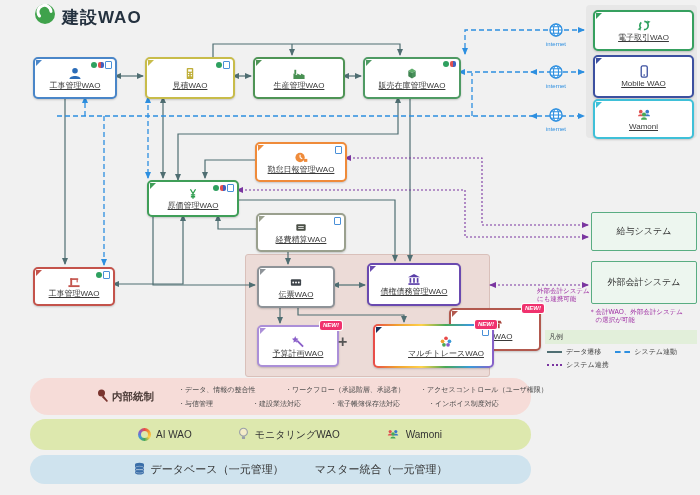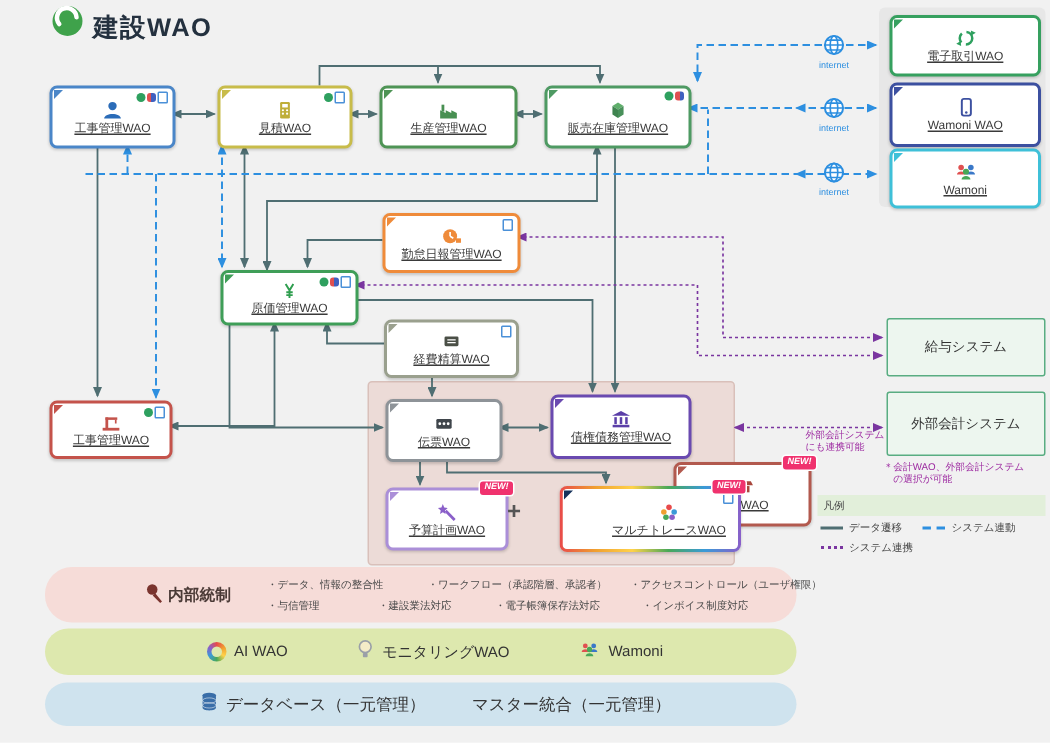--- a/index.html
+++ b/index.html
@@ -208,21 +208,21 @@
   </div>
 
   <div class="mod" style="left:593px;top:55px;width:97px;height:39px;--bc:#3c50a0">
     <i class="fold"></i>
     <span class="micon">
         <svg width="20" height="13" viewBox="0 0 20 14">
           <rect x="7" y="1" width="6.5" height="12" rx="1.5" fill="none" stroke="#3c50a0" stroke-width="1.4"></rect>
           <circle cx="10.2" cy="10.8" r=".9" fill="#3c50a0"></circle>
         </svg>
       </span>
-    <span class="mlabel">Wamoni WAO</span>
+    <span class="mlabel">Mobile WAO</span>
   </div>
 
   <div class="mod" style="left:593px;top:99px;width:97px;height:36px;--bc:#3fc0d8">
     <i class="fold"></i>
     <span class="micon">
         <svg width="20" height="13" viewBox="0 0 20 14">
           <circle cx="6.5" cy="4" r="2" fill="#e05050"></circle>
           <path d="M3.5,9c0-3,6-3,6,0z" fill="#e05050"></path>
           <circle cx="13.5" cy="4" r="2" fill="#3a78c8"></circle>
           <path d="M10.5,9c0-3,6-3,6,0z" fill="#3a78c8"></path>

